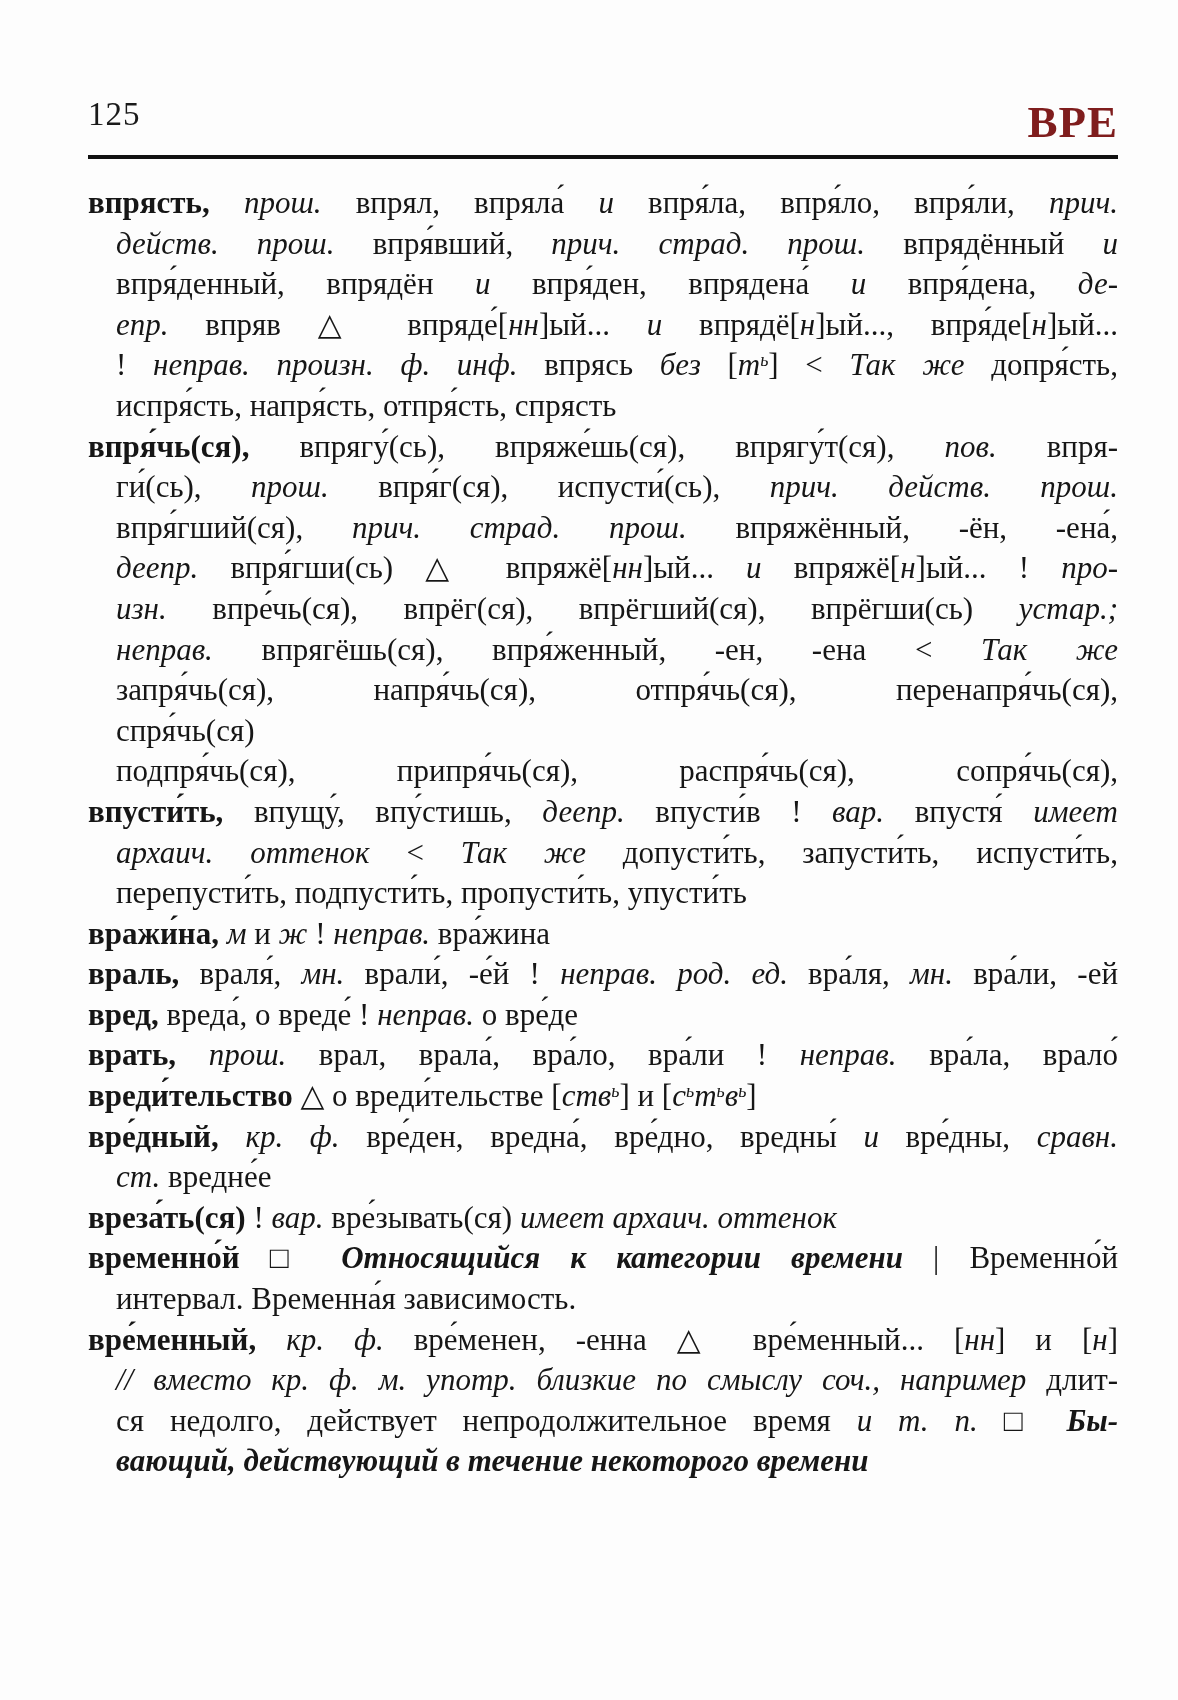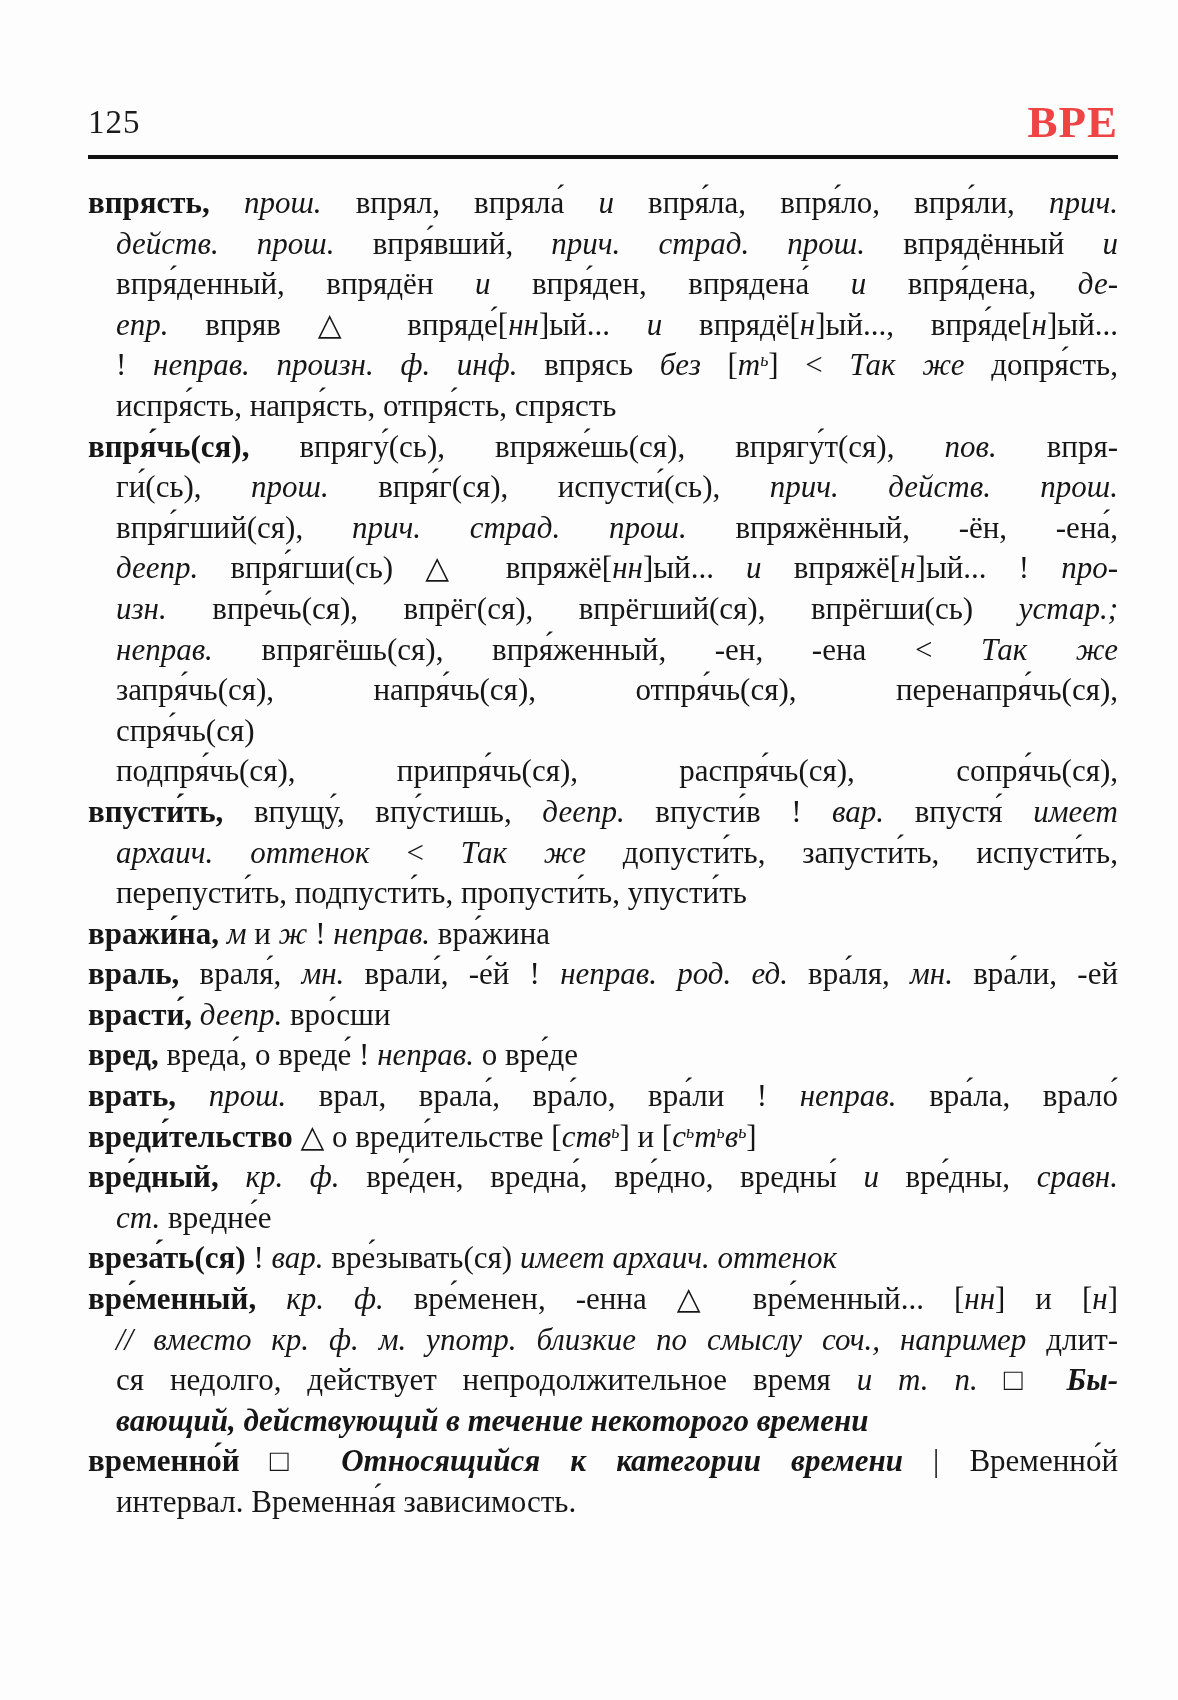--- a/index.html
+++ b/index.html
@@ -19,33 +19,33 @@
   .page {
     position: absolute;
     inset: 0;
     padding: 0 60px 0 88px;
     box-sizing: border-box;
     background: #fdfdfd;
   }
   .header {
     display: flex;
     justify-content: space-between;
-    align-items: center;
+    align-items: flex-start;
     padding-top: 96px;
   }
   .pagenum {
     font-size: 33px;
     letter-spacing: 1px;
     color: #1a1a1a;
   }
   .guide {
     font-size: 45px;
     font-weight: 700;
     letter-spacing: 1px;
-    color: #ef4444;
+    color: #7f1d1d;
   }
   .rule {
     margin-top: 7px;
     border-top: 4px solid #111;
     height: 0;
   }
   .content {
     margin-top: 24px;
   }
   .line {
@@ -103,42 +103,39 @@
         <div class="line ind just"><span class="i">архаич. оттенок</span><span> &lt; </span><span class="i">Так же</span><span> допусти́ть, запусти́ть, испусти́ть,</span></div>
         <div class="line ind"><span>перепусти́ть, подпусти́ть, пропусти́ть, упусти́ть</span></div>
       </div>
       <div class="entry">
         <div class="line"><span class="b">вражи́на,</span><span> </span><span class="i">м</span><span> и </span><span class="i">ж</span><span> ! </span><span class="i">неправ.</span><span> вра́жина</span></div>
       </div>
       <div class="entry">
         <div class="line just"><span class="b">враль,</span><span> враля́, </span><span class="i">мн.</span><span> врали́, -е́й ! </span><span class="i">неправ. род. ед.</span><span> вра́ля, </span><span class="i">мн.</span><span> вра́ли, -ей</span></div>
       </div>
       <div class="entry">
-        <div class="line"><span class="b">врасти́,</span><span> </span><span class="i">деепр.</span><span> вро́сши</span></div>
-      </div>
-      <div class="entry">
         <div class="line"><span class="b">вред,</span><span> вреда́, о вреде́ ! </span><span class="i">неправ.</span><span> о вре́де</span></div>
       </div>
       <div class="entry">
         <div class="line just"><span class="b">врать,</span><span> </span><span class="i">прош.</span><span> врал, врала́, вра́ло, вра́ли ! </span><span class="i">неправ.</span><span> вра́ла, врало́</span></div>
       </div>
       <div class="entry">
         <div class="line"><span class="b">вреди́тельство</span><span> △ о вреди́тельстве [</span><span class="i">ств</span><span class="sup">ь</span><span>] и [</span><span class="i">с</span><span class="sup">ь</span><span class="i">т</span><span class="sup">ь</span><span class="i">в</span><span class="sup">ь</span><span>]</span></div>
       </div>
       <div class="entry">
         <div class="line just"><span class="b">вре́дный,</span><span> </span><span class="i">кр. ф.</span><span> вре́ден, вредна́, вре́дно, вредны́ </span><span class="i">и</span><span> вре́дны, </span><span class="i">сравн.</span></div>
         <div class="line ind"><span class="i">ст.</span><span> вредне́е</span></div>
       </div>
       <div class="entry">
         <div class="line"><span class="b">вреза́ть(ся)</span><span> ! </span><span class="i">вар.</span><span> вре́зывать(ся) </span><span class="i">имеет архаич. оттенок</span></div>
       </div>
       <div class="entry">
+        <div class="line just"><span class="b">временно́й</span><span> □ </span><span class="bi">Относящийся к категории времени</span><span> | Временно́й</span></div>
+        <div class="line ind"><span>интервал. Временна́я зависимость.</span></div>
+      </div>
+      <div class="entry">
         <div class="line just"><span class="b">вре́менный,</span><span> </span><span class="i">кр. ф.</span><span> вре́менен, -енна △ вре́менный... [</span><span class="i">нн</span><span>] и [</span><span class="i">н</span><span>]</span></div>
         <div class="line ind just"><span class="i">// вместо кр. ф. м. употр. близкие по смыслу соч., например</span><span> длит-</span></div>
         <div class="line ind just"><span>ся недолго, действует непродолжительное время </span><span class="i">и т. п.</span><span> □ </span><span class="bi">Бы-</span></div>
         <div class="line ind"><span class="bi">вающий, действующий в течение некоторого времени</span></div>
       </div>
-      <div class="entry">
-        <div class="line just"><span class="b">временно́й</span><span> □ </span><span class="bi">Относящийся к категории времени</span><span> | Временно́й</span></div>
-        <div class="line ind"><span>интервал. Временна́я зависимость.</span></div>
-      </div>
     </div>
 </div>
 
 </body></html>

